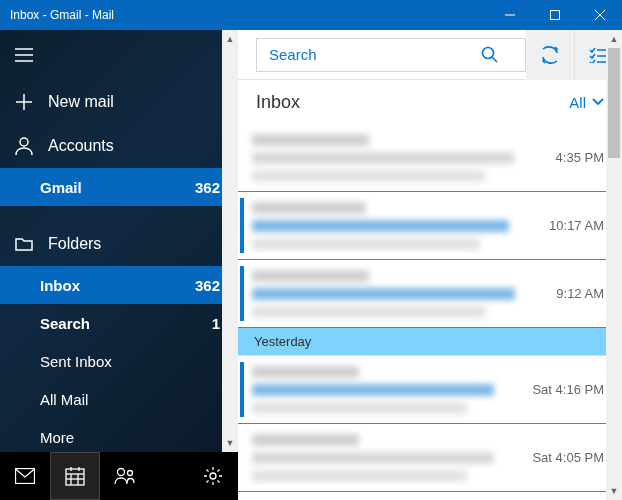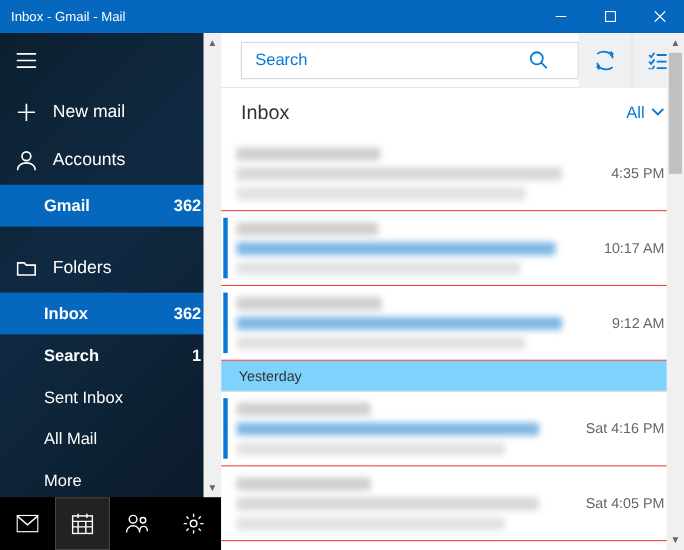--- a/index.html
+++ b/index.html
@@ -13,21 +13,21 @@
 .titlebar .title { flex: 1; }
 .titlebar .winbtn {
   width: 45px; height: 30px; display: flex; align-items: center;
   justify-content: center; font-size: 11px;
 }
 .winbtn svg { stroke: #fff; fill: none; }
 
 .main { display: flex; height: 470px; }
 
 .sidebar {
-  width: 201px; height: 100%;
+  width: 238px; height: 100%;
   background: #0a1a2a linear-gradient(135deg, #0c1f30 0%, #102a42 40%, #0a1826 100%);
   color: #fff; display: flex; flex-direction: column;
   position: relative;
   justify-content: flex-end;
 }
 .sb-top { flex: 1; overflow: hidden; }
 .sb-row {
   display: flex; align-items: center; height: 44px;
   padding: 0 14px; font-size: 15px; gap: 14px;
   cursor: default;

